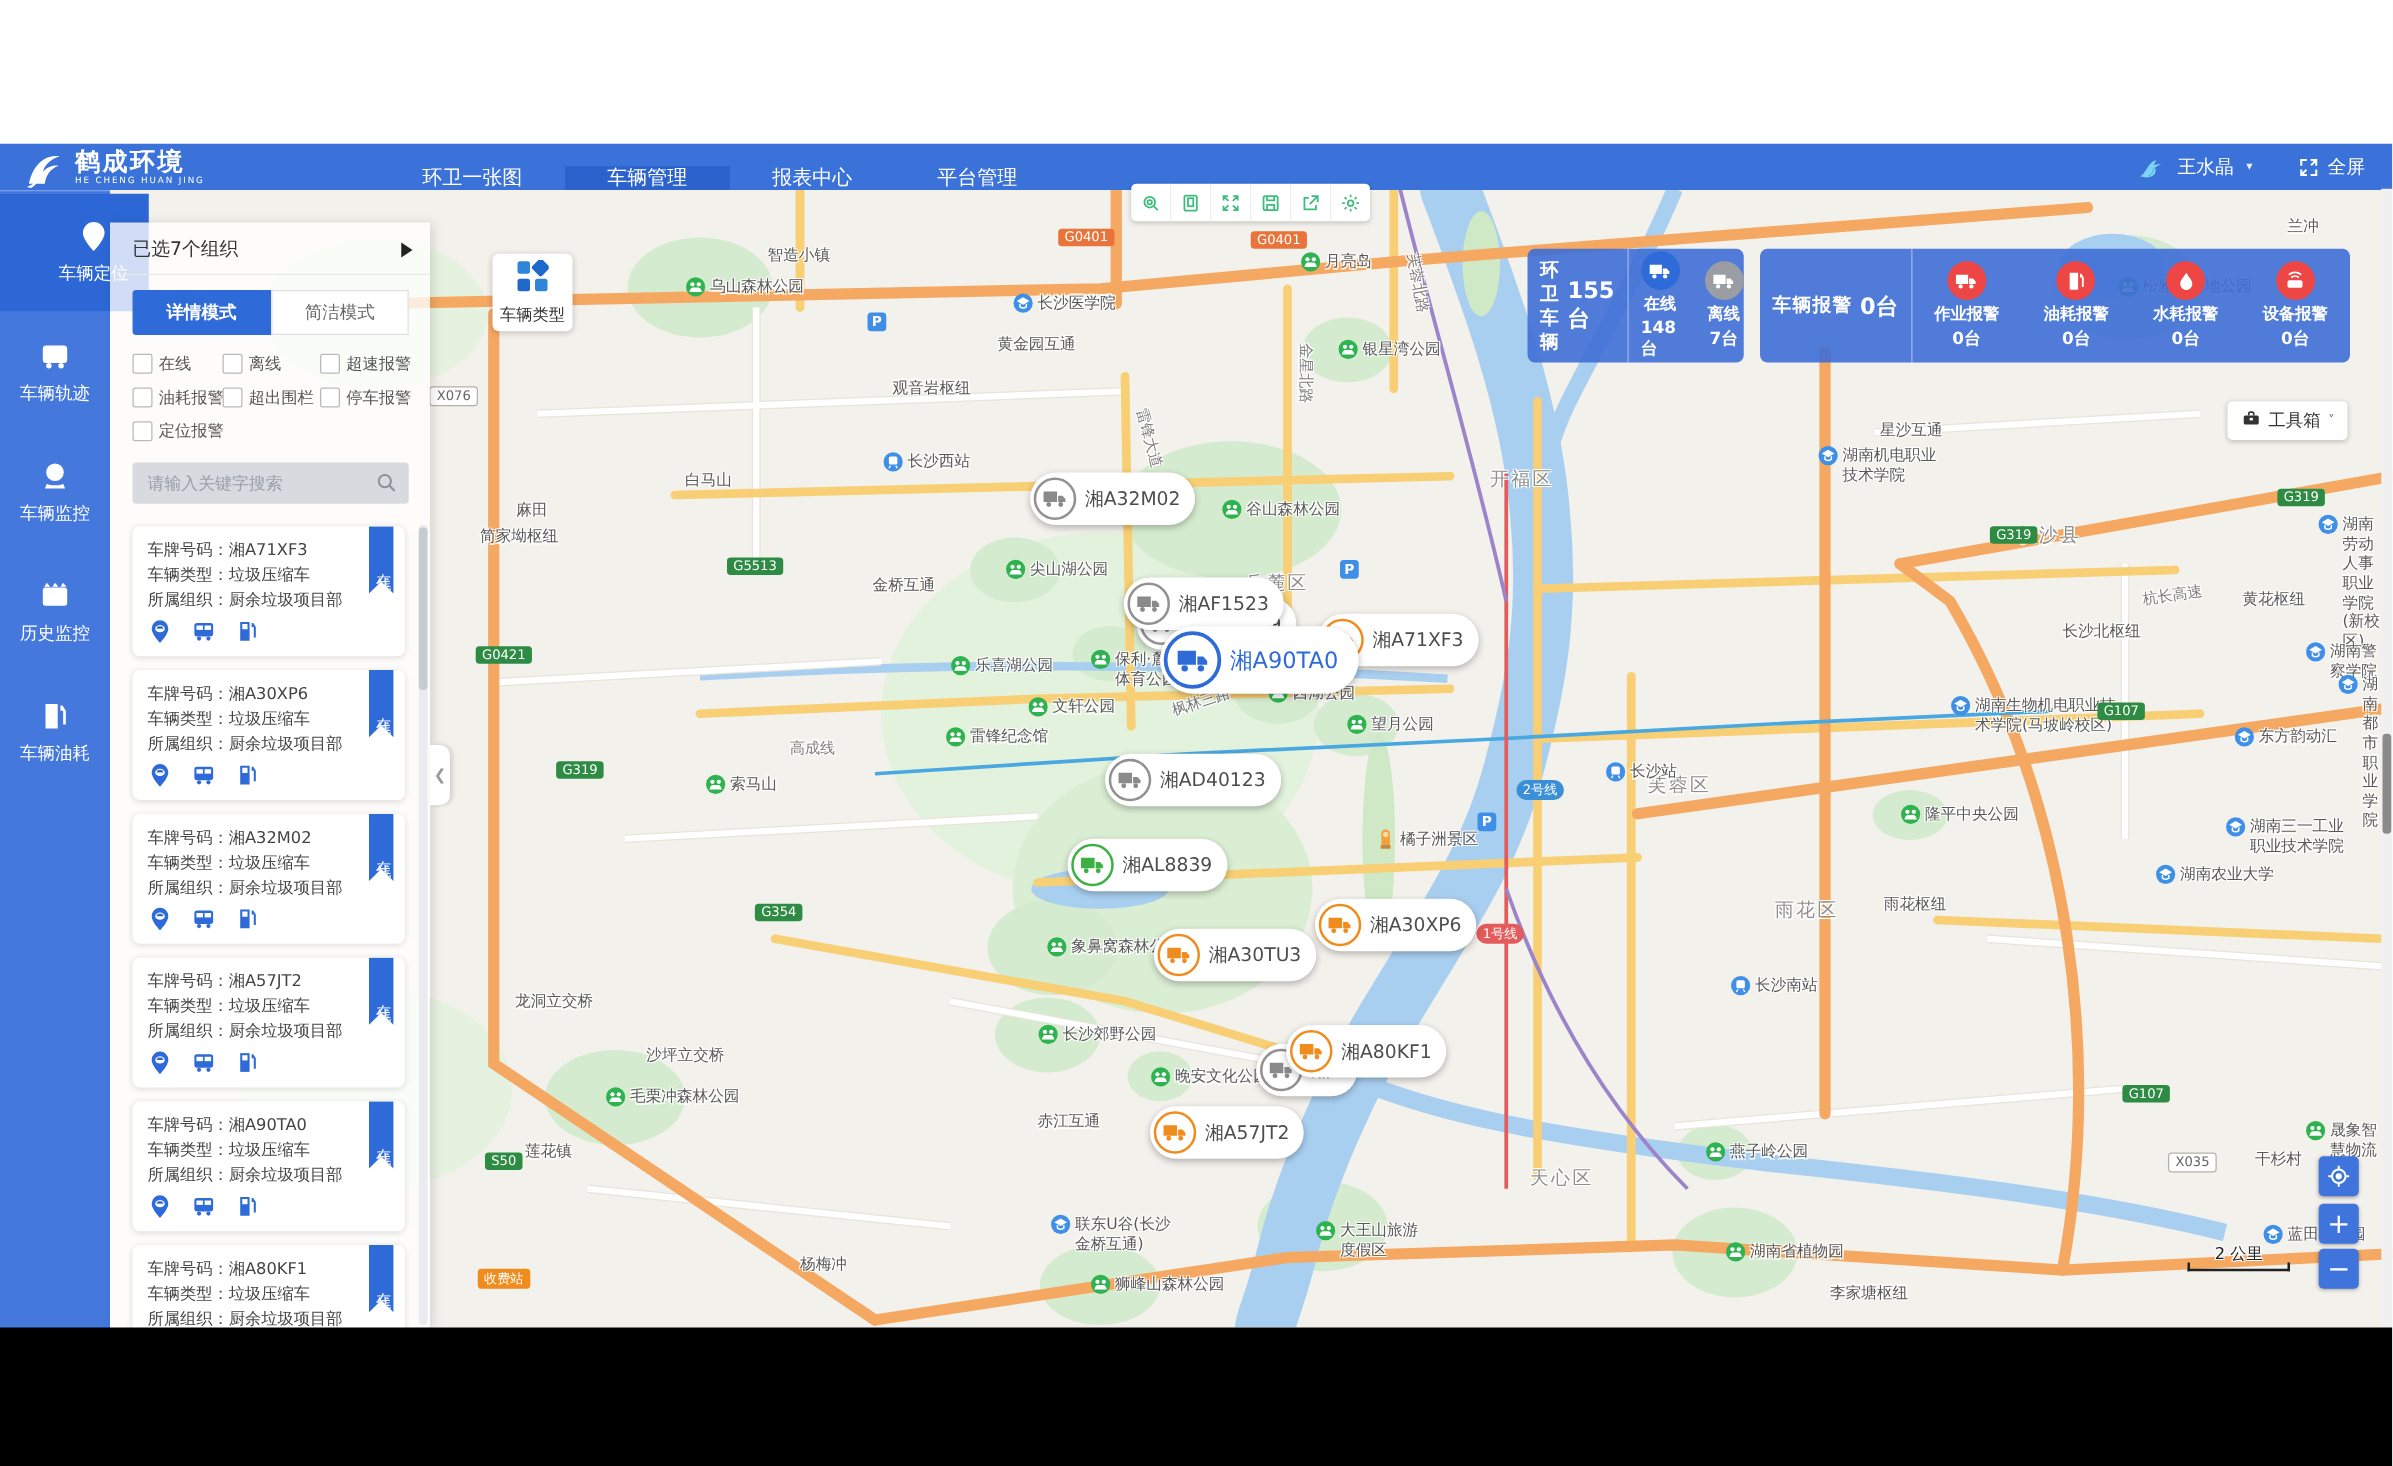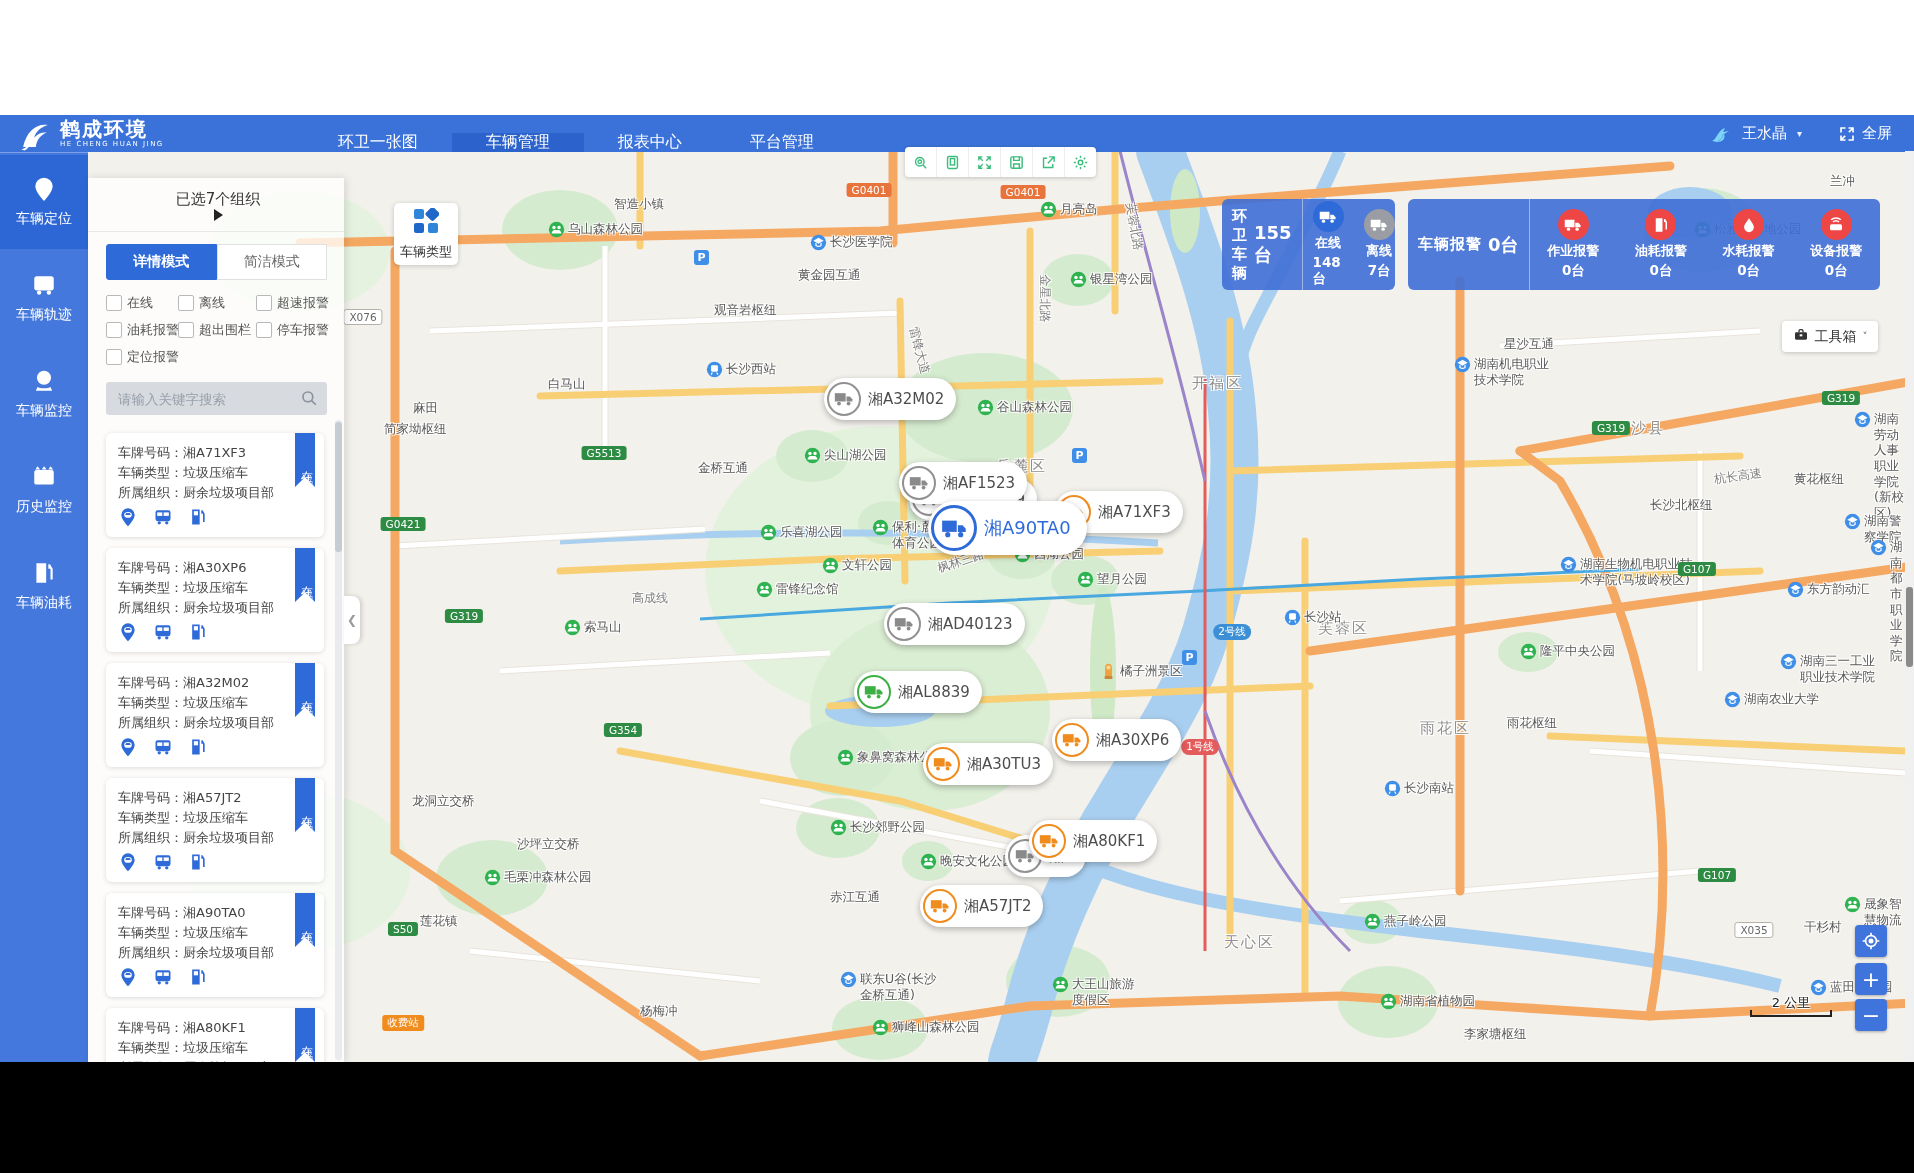--- a/index.html
+++ b/index.html
@@ -17,21 +17,21 @@
   .nav-item.active{background:#2b62cc;}
   .nav-right{margin-left:auto;display:flex;align-items:center;gap:10px;padding-right:22px;}
   .avatar{width:24px;height:24px;}
   .user-name{font-size:15px;}
   .chev{font-size:10px;opacity:.9;}
   .fs-wrap{display:flex;align-items:center;gap:6px;margin-left:26px;font-size:15px;cursor:pointer;}
   .fs-wrap svg{width:18px;height:18px;}
   
   .rail{position:absolute;left:0;top:152px;width:88px;height:910px;background:#4478dd;z-index:30;border-top:1px solid rgba(255,255,255,.3);}
   .rail-item{width:88px;height:94px;display:flex;flex-direction:column;align-items:center;justify-content:center;gap:8px;color:#fff;cursor:pointer;margin-top:2px;}
-  .rail-item:first-child{}
+  .rail-item:first-child{padding-left:31px;}
   .rail-item.active{background:#2d67d5;}
   .rail-item .ric{width:26px;height:26px;color:#fff;}
   .rail-item .ric svg{width:100%;height:100%;}
   .rail-label{font-size:14px;}
   
   .map{position:absolute;left:0;top:151px;width:1914px;height:911px;background:#f3f1ec;overflow:hidden;}
   .map-base{position:absolute;left:0;top:0;}
   .poi{position:absolute;display:flex;align-items:flex-start;gap:3px;transform:translate(-8px,-9px);
     font-size:12.5px;color:#595959;white-space:pre-line;line-height:1.25;
     text-shadow:-1px -1px 0 #fff,1px -1px 0 #fff,-1px 1px 0 #fff,1px 1px 0 #fff;z-index:3;}
@@ -106,21 +106,21 @@
   .scale-line:before{left:0;} .scale-line:after{right:0;}
   
   .attrib{position:absolute;left:0;top:885px;width:1914px;height:26px;background:rgba(255,255,255,.72);z-index:15;
     display:flex;align-items:center;}
   .attrib-text{margin-left:345px;font-size:12px;color:#4a4a4a;}
   
   .page-scroll{position:absolute;right:0;top:151px;width:9px;height:911px;background:#f0f0f0;z-index:60;}
   .page-scroll .thumb{position:absolute;left:1px;width:7px;top:436px;height:80px;background:#8a8a8a;border-radius:3px;}
   
   .panel{position:absolute;left:88px;top:178px;width:256px;height:884px;background:rgba(255,255,255,.78);z-index:35;box-shadow:2px 0 8px rgba(0,0,0,.12);}
-  .panel-head{display:flex;align-items:center;justify-content:space-between;padding:12px 14px 10px 18px;border-bottom:1px solid #e8e8e8;flex-direction:column;}
+  .panel-head{display:flex;align-items:center;justify-content:space-between;padding:12px 14px 10px 18px;border-bottom:1px solid #e8e8e8;}
   .panel-title{font-size:15px;color:#333;}
   .expand-arrow{width:0;height:0;border-left:9px solid #222;border-top:6px solid transparent;border-bottom:6px solid transparent;cursor:pointer;}
   .tabs{display:flex;margin:12px 17px 0 18px;}
   .tab{flex:1;height:34px;display:flex;align-items:center;justify-content:center;font-size:14px;cursor:pointer;
     background:#fff;color:#666;border:1px solid #e0e0e0;}
   .tab.active{background:#2f6bd8;color:#fff;border-color:#2f6bd8;font-weight:bold;border-radius:3px 0 0 3px;}
   .filters{margin:14px 10px 0 18px;display:grid;grid-template-columns:72px 78px 1fr;row-gap:9px;}
   .filter{display:flex;align-items:center;gap:5px;font-size:13px;color:#555;cursor:pointer;white-space:nowrap;}
   .filter .box{width:14px;height:14px;background:#fff;border:1px solid #b9b9b9;border-radius:2px;flex:0 0 auto;}
   .search-wrap{position:relative;margin:16px 17px 0 18px;}

